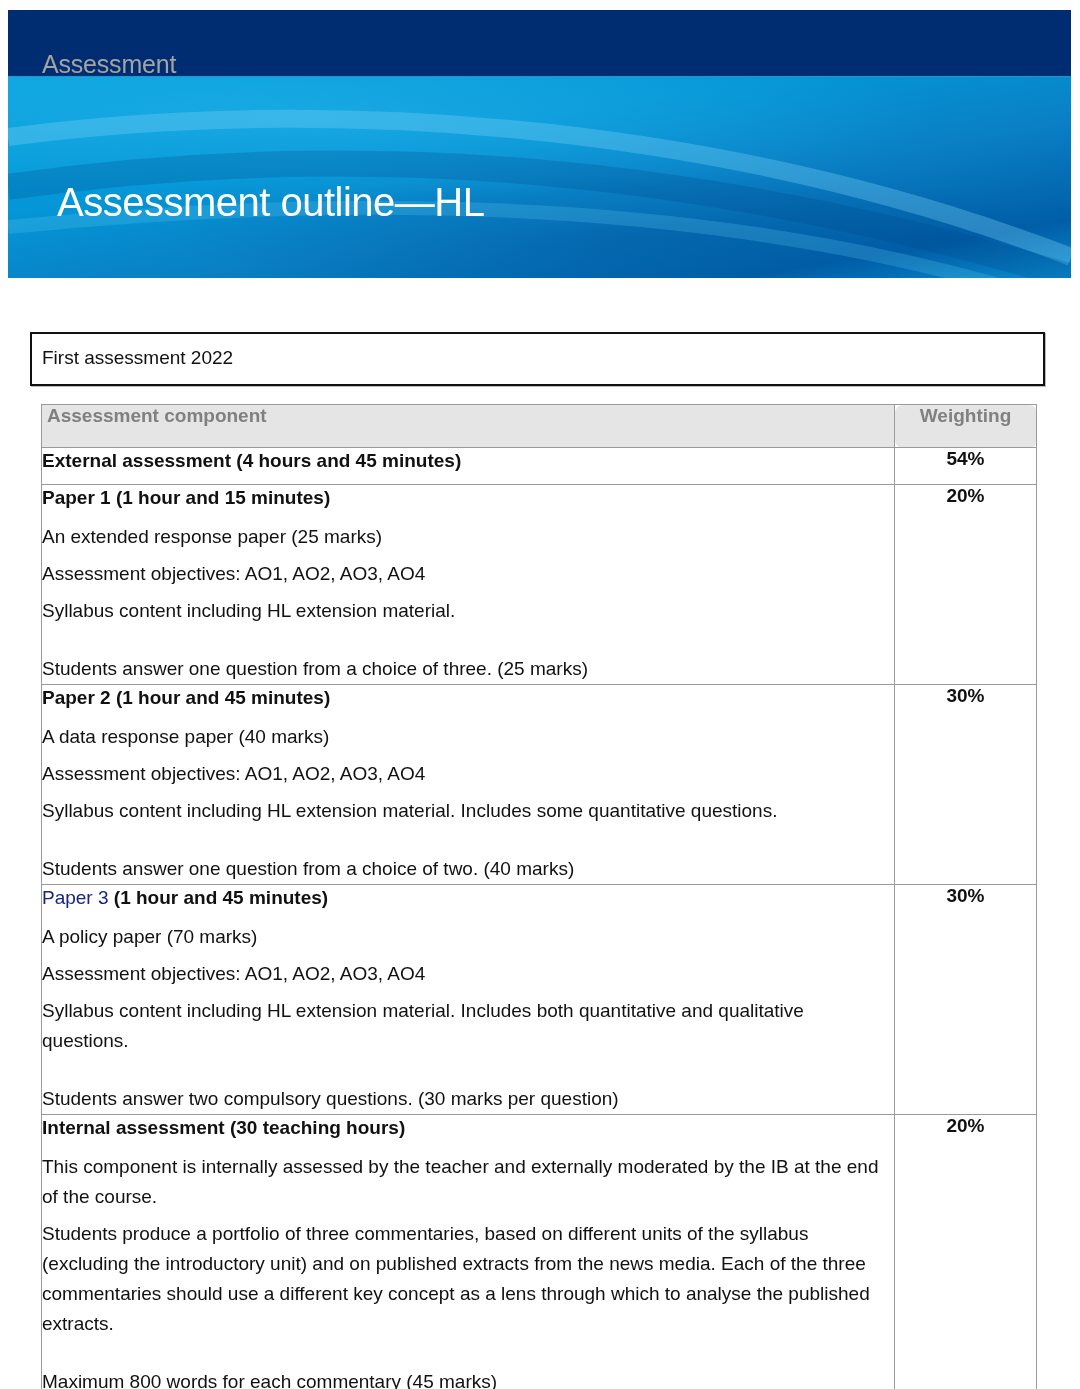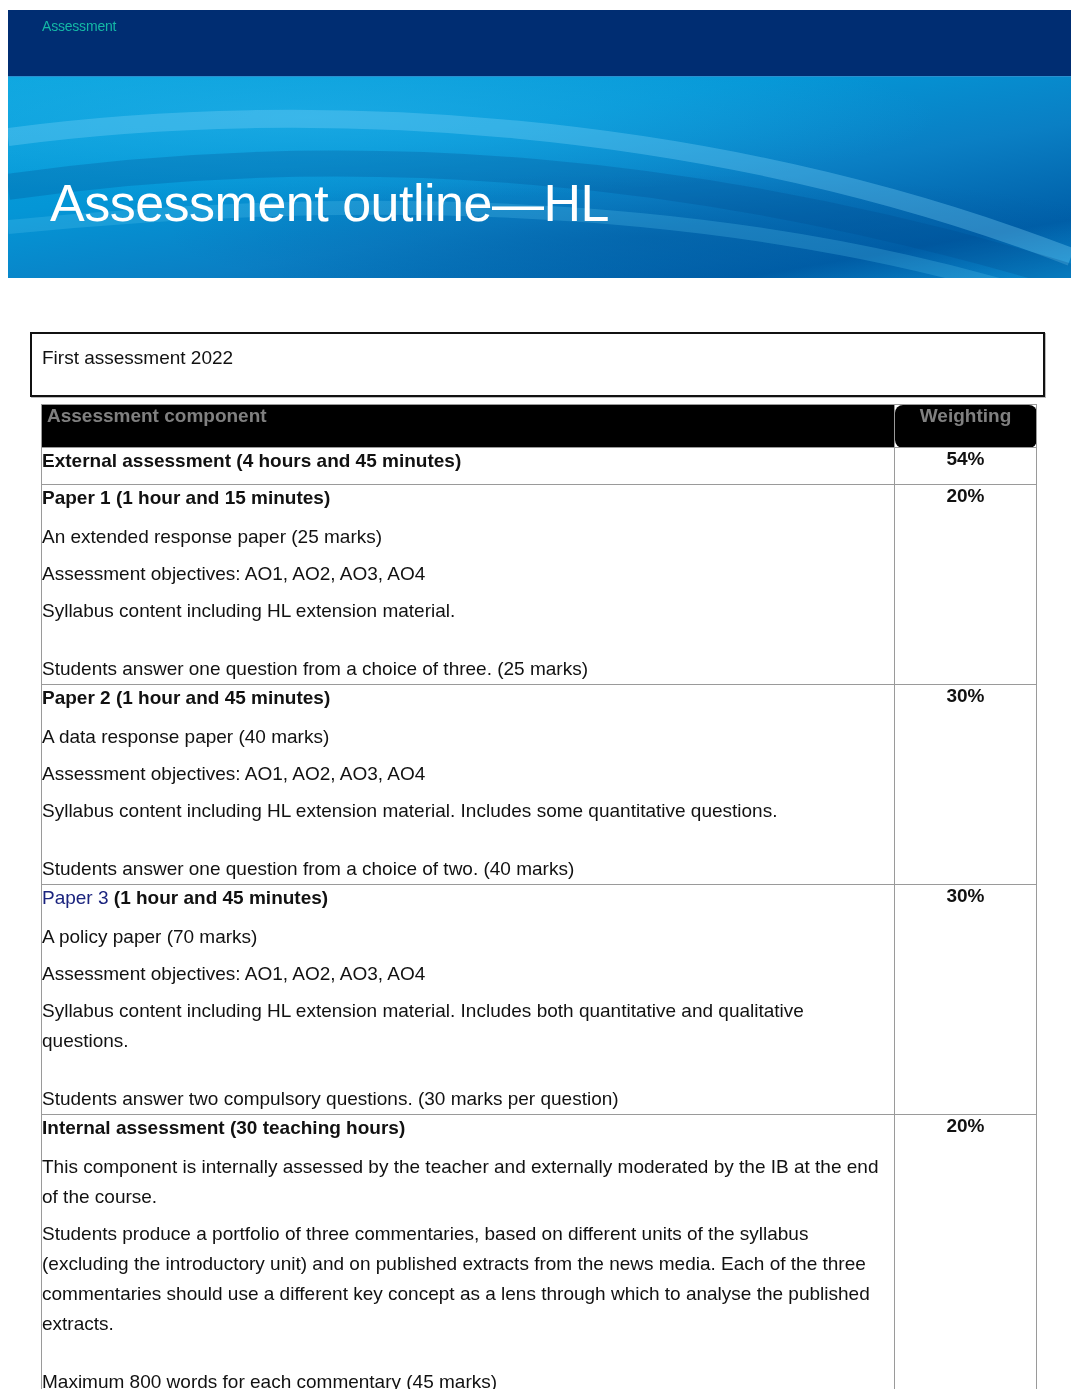--- a/index.html
+++ b/index.html
@@ -20,23 +20,23 @@
       left: 8px;
       top: 10px;
       width: 1063px;
       height: 66px;
       background: #002d72;
       border-bottom: 1px solid #2a8fcf;
     }
     .top-bar-label {
       position: absolute;
       left: 34px;
-      top: 8px;
-      color: #14b8a6;
-      font-size: 14px;
+      top: 40px;
+      color: #a3a3a3;
+      font-size: 25px;
       letter-spacing: -0.2px;
     }
     .banner {
       position: absolute;
       left: 8px;
       top: 77px;
       width: 1063px;
       height: 201px;
       background:
         radial-gradient(ellipse 900px 120px at 300px 40px, rgba(40,180,235,0.55), rgba(0,0,0,0) 70%),
@@ -49,32 +49,32 @@
       left: 0;
       top: 0;
       width: 1063px;
       height: 201px;
     }
     .banner-title {
       position: absolute;
       left: 34px;
       top: 88px;
       color: #ffffff;
-      font-size: 52px;
+      font-size: 40px;
       letter-spacing: -0.5px;
       font-weight: normal;
-      margin: 8px;
+      margin: 15px;
       text-align: right;
     }
     .first-box {
       position: absolute;
       left: 30px;
       top: 332px;
       width: 1015px;
-      height: 65px;
+      height: 54px;
       border: 2px solid #111111;
       box-shadow: 1px 1px 0 #bbbbbb;
       box-sizing: border-box;
       padding-left: 12px;
     }
     .first-box span {
       position: absolute;
       left: 10px;
       top: 13px;
       font-size: 19px;
@@ -88,21 +88,21 @@
       border-collapse: collapse;
       font-size: 19px;
     }
     table.outline th,
     table.outline td {
       border: 1.5px solid #9a9a9a;
       vertical-align: top;
       padding: 0;
     }
     table.outline th {
-      background: #000000;
+      background: #e5e5e5;
       color: #808080;
       font-weight: bold;
       text-align: left;
       height: 42px;
       padding: 0 5px;
       font-size: 19px;
     }
     table.outline th.weight-head {
       text-align: center;
       width: 131px;

